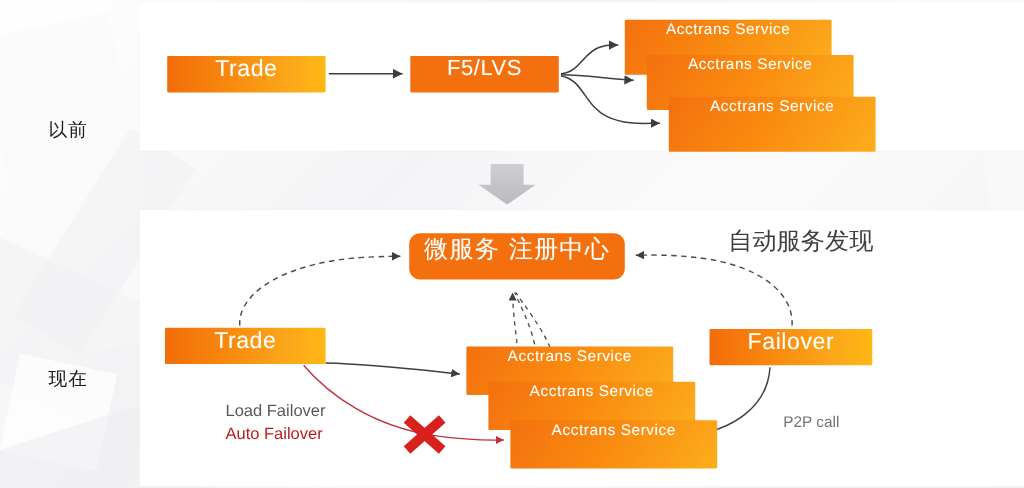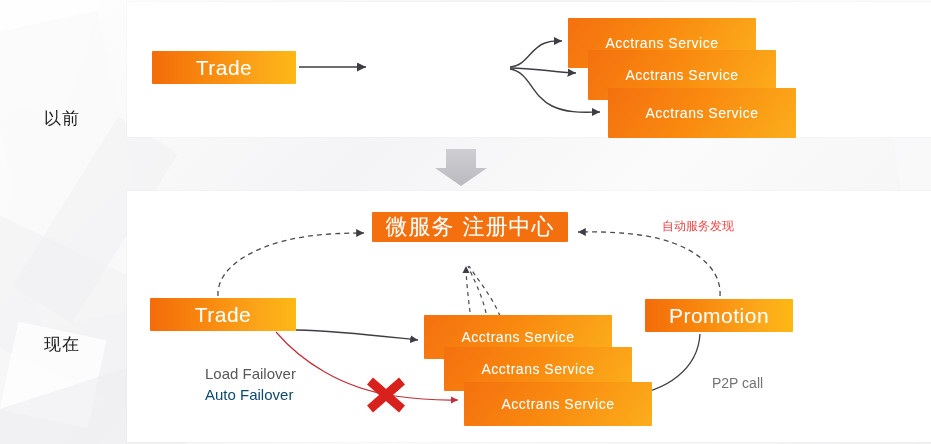--- a/index.html
+++ b/index.html
@@ -55,21 +55,21 @@
     white-space: nowrap;
     margin-top: 41px;
   }
   #label-before { left: 44px; top: 66px; }
   #label-after  { left: 44px; top: 292px; }
 
   
   .node {
     position: absolute;
     display: flex;
-    align-items: center;
+    align-items: flex-start;
     justify-content: center;
     color: #ffffff;
     text-align: center;
     box-sizing: border-box;
     border-radius: 1px;
   }
   .node.grad {
     background: linear-gradient(90deg, #f36c0a 0%, #f8860d 35%, #fca61a 75%, #fdb813 100%);
   }
   .node.solid {
@@ -89,50 +89,50 @@
   #node-trade-old .node-label { font-size: 21px; }
   #node-f5lvs      { left: 373px; top: 51px; width: 135px; height: 33px; }
   #node-f5lvs .node-label { font-size: 20px; }
 
   #acc-old-1 { left: 568px; top: 18px; width: 188px; height: 50px; }
   #acc-old-2 { left: 588px; top: 50px; width: 188px; height: 50px; }
   #acc-old-3 { left: 608px; top: 88px; width: 188px; height: 50px; }
   .acc-old .node-label { font-size: 14px; }
 
   
-  #node-registry { left: 372px; top: 212px; width: 196px; height: 30px; }
+  #node-registry { left: 372px; top: 212px; width: 196px; height: 42px; border-radius: 10px; }
   #node-registry .node-label { font-size: 22px; letter-spacing: 1px; font-family: "DejaVu Sans", sans-serif; }
   #node-trade-new { left: 150px; top: 298px; width: 146px; height: 33px; }
   #node-trade-new .node-label { font-size: 21px; }
   #node-promotion { left: 645px; top: 299px; width: 148px; height: 33px; }
   #node-promotion .node-label { font-size: 21px; }
 
   #acc-new-1 { left: 424px; top: 315px; width: 188px; height: 44px; }
   #acc-new-2 { left: 444px; top: 347px; width: 188px; height: 44px; }
   #acc-new-3 { left: 464px; top: 382px; width: 188px; height: 44px; }
   .acc-new .node-label { font-size: 14px; }
 
   
   .annot {
     position: absolute;
     white-space: nowrap;
     font-family: "Liberation Sans", sans-serif;
   }
   #annot-discovery {
-    left: 662px; top: 218px;
-    font-size: 12px; color: #ef4444;
+    left: 662px; top: 204px;
+    font-size: 22px; color: #404040;
     font-family: "DejaVu Sans", sans-serif;
   }
   #annot-lb {
     left: 205px; top: 365px;
     font-size: 15px; color: #58585c;
   }
   #annot-af {
     left: 205px; top: 386px;
-    font-size: 15px; color: #0c4a6e;
+    font-size: 15px; color: #b91c1c;
   }
   #annot-p2p {
     left: 712px; top: 375px;
     font-size: 14px; color: #737373;
   }
 
   
   #wires {
     position: absolute;
     left: 0; top: 0;
@@ -234,41 +234,44 @@
     <g>
       <line x1="370" y1="381" x2="402" y2="409" stroke="#d8201c" stroke-width="9" stroke-linecap="butt"></line>
       <line x1="402" y1="381" x2="370" y2="409" stroke="#d8201c" stroke-width="9" stroke-linecap="butt"></line>
     </g>
   </svg>
 
   <div class="node grad" id="node-trade-old">
     <span class="node-label">Trade</span>
   </div>
 
+  <div class="node solid" id="node-f5lvs">
+    <span class="node-label">F5/LVS</span>
+  </div>
 
   <div class="node grad-diag acc-old" id="acc-old-1">
     <span class="node-label">Acctrans Service</span>
   </div>
   <div class="node grad-diag acc-old" id="acc-old-2">
     <span class="node-label">Acctrans Service</span>
   </div>
   <div class="node grad-diag acc-old" id="acc-old-3">
     <span class="node-label">Acctrans Service</span>
   </div>
 
   <div class="node solid" id="node-registry">
     <span class="node-label">微服务 注册中心</span>
   </div>
 
   <div class="node grad" id="node-trade-new">
     <span class="node-label">Trade</span>
   </div>
 
   <div class="node grad" id="node-promotion">
-    <span class="node-label">Promotion</span>
+    <span class="node-label">Failover</span>
   </div>
 
   <div class="node grad-diag acc-new" id="acc-new-1">
     <span class="node-label">Acctrans Service</span>
   </div>
   <div class="node grad-diag acc-new" id="acc-new-2">
     <span class="node-label">Acctrans Service</span>
   </div>
   <div class="node grad-diag acc-new" id="acc-new-3">
     <span class="node-label">Acctrans Service</span>

